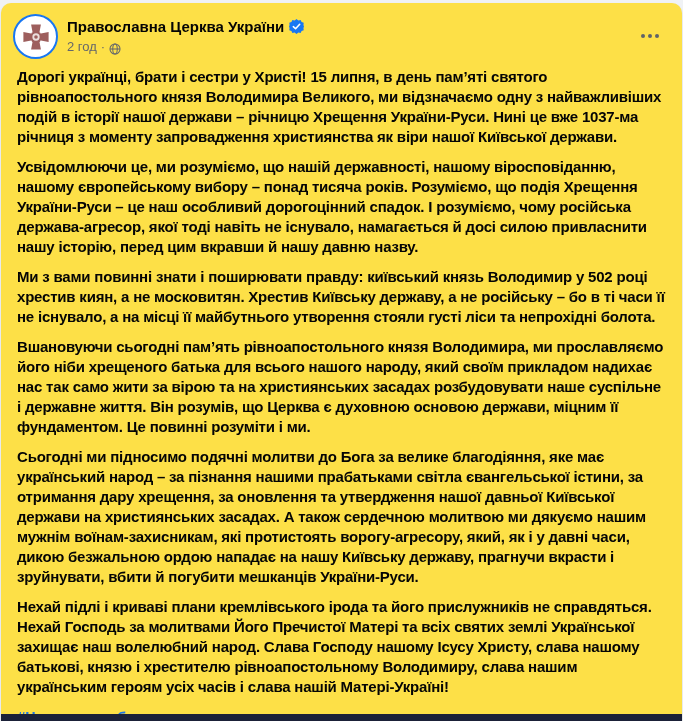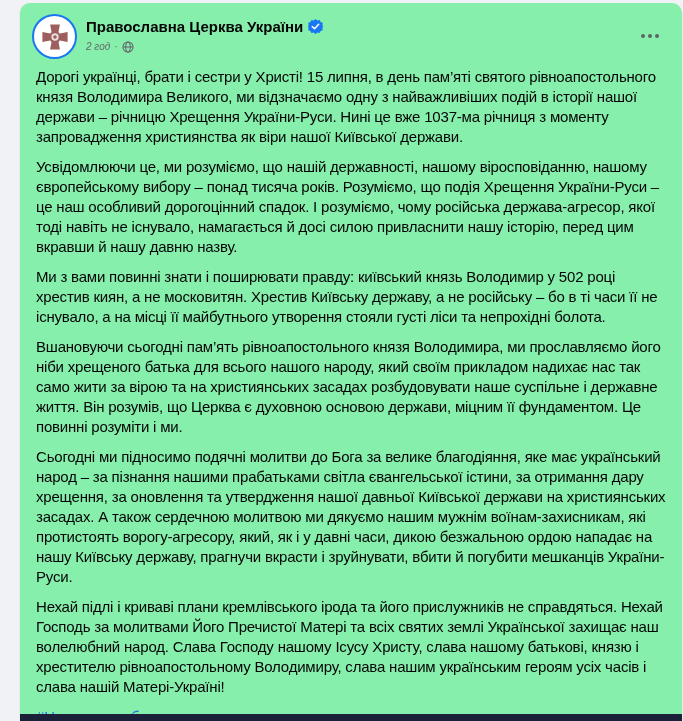--- a/index.html
+++ b/index.html
@@ -10,24 +10,23 @@
     background: #f0f2f5;
     overflow: hidden;
     font-family: "Liberation Sans", "DejaVu Sans", sans-serif;
   }
   .post-card {
     position: absolute;
     left: 1px;
     right: 1px;
     top: 3px;
     bottom: 0;
-    background: #86efac;
+    background: #fde047;
     border-radius: 10px 10px 0 0;
     box-shadow: 0 1px 2px rgba(0,0,0,0.12);
-    margin-left: 19px;
   }
   .post-header {
     display: flex;
     align-items: flex-start;
     padding: 11px 16px 4px 12px;
   }
   .avatar {
     width: 45px;
     height: 45px;
     border-radius: 50%;
@@ -55,27 +54,26 @@
   .page-name {
     font-size: 15px;
     font-weight: 700;
     color: #050505;
     line-height: 19px;
     cursor: pointer;
   }
   .verified-badge { width: 15px; height: 15px; display: block; flex-shrink: 0; }
   .meta-row {
     display: flex;
-    align-items: center;
+    align-items: flex-end;
     gap: 4px;
     margin-top: 3px;
-    font-size: 10px;
+    font-size: 13px;
     color: #65676b;
     line-height: 16px;
-    font-style: italic;
   }
   .meta-row .timestamp { cursor: pointer; }
   .meta-row .dot-sep { color: #65676b; }
   .globe-icon { width: 12px; height: 12px; display: block; }
   .more-button {
     width: 32px;
     height: 32px;
     border: none;
     background: transparent;
     border-radius: 50%;
@@ -95,20 +93,21 @@
   }
   .post-content {
     padding: 4px 16px 0 16px;
     color: #050505;
     font-size: 15px;
     line-height: 20px;
     letter-spacing: -0.2px;
   }
   .post-content p {
     margin: 0 0 10px 0;
+    font-weight: bold;
   }
   .hashtag-row { margin: 0 0 12px 0; }
   .hashtag-link {
     color: #1b74e4;
     text-decoration: none;
     cursor: pointer;
     font-size: 15px;
     line-height: 20px;
   }
   .attachment-edge {

